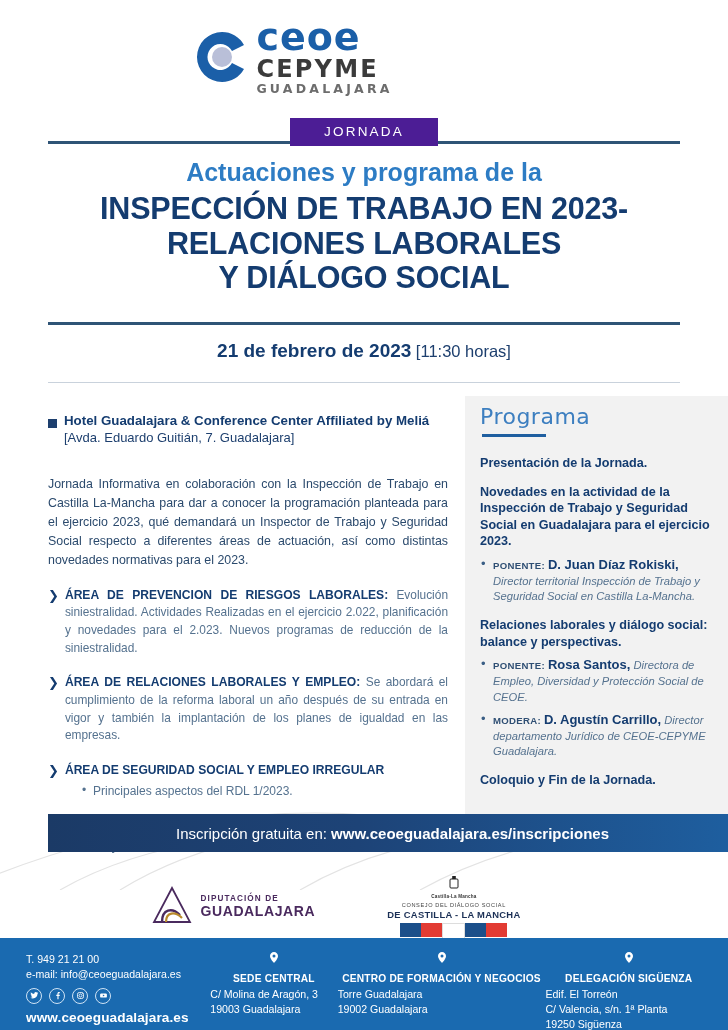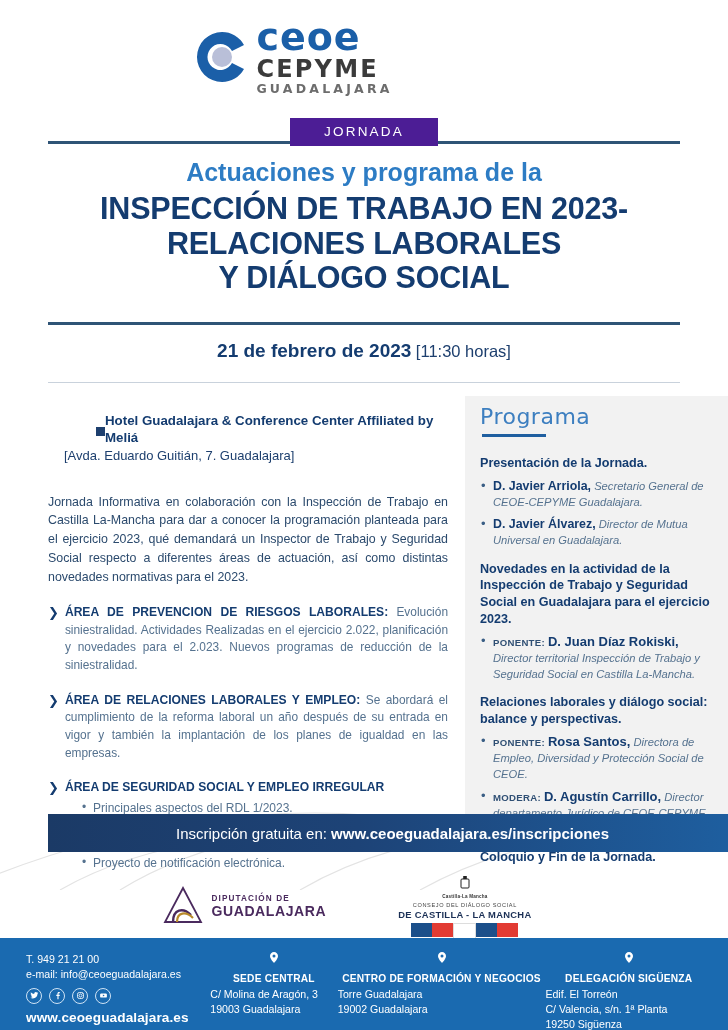--- a/index.html
+++ b/index.html
@@ -40,21 +40,21 @@
 
   .date-row{position:absolute;left:0;top:340px;width:728px;text-align:center;z-index:3;}
   .date-strong{font-size:19px;font-weight:700;color:#143c70;}
   .date-time{font-size:16.5px;font-weight:400;color:#1d3f6e;}
 
   
   .sidebar{position:absolute;left:465px;top:396px;width:263px;height:418px;background:#f2f2f2;z-index:1;}
   .col-left{position:absolute;left:48px;top:412px;width:400px;z-index:3;}
   .col-right{position:absolute;left:480px;top:404px;width:238px;z-index:3;}
 
-  .venue{display:flex;align-items:center;margin-left:48px;}
+  .venue{display:flex;gap:7px;align-items:center;}
   .venue-sq{width:9px;height:9px;background:#1d3f6e;margin-top:5px;flex:none;}
   .venue-name{font-size:13.3px;font-weight:700;color:#143c70;line-height:1.3;}
   .venue-addr{font-size:13px;font-weight:400;color:#1d3f6e;margin-left:16px;margin-top:1px;}
 
   .intro{margin-top:30px;font-size:12.4px;line-height:1.52;color:#2b4a6d;text-align:justify;}
 
   .area{margin-top:17px;display:flex;gap:6px;align-items:flex-start;}
   .chev{color:#143c70;font-weight:700;font-size:13px;line-height:1.35;flex:none;}
   .area-body{font-size:11.9px;line-height:1.48;color:#55728f;text-align:justify;}
   .area-head{font-weight:700;color:#143c70;font-size:12.1px;}
@@ -75,21 +75,21 @@
   .pname-sm{font-style:normal;font-weight:700;font-size:12.4px;color:#143c70;}
 
   
   .banner{position:absolute;left:48px;top:814px;width:689px;height:38px;
           background:linear-gradient(90deg,#1b3a66 0%,#1d4377 45%,#1e5fa0 100%);
           display:flex;align-items:center;justify-content:center;z-index:4;}
   .banner-txt{color:#ffffff;font-size:15px;}
   .banner-txt b{font-weight:700;}
 
   
-  .logos{position:absolute;left:0;top:876px;width:670px;height:62px;display:flex;justify-content:center;align-items:center;gap:72px;z-index:3;padding-left:11px;}
+  .logos{position:absolute;left:0;top:876px;width:670px;height:62px;display:flex;justify-content:center;align-items:center;gap:72px;z-index:3;}
   .dip{display:flex;align-items:center;gap:7px;}
   .dip-txt{line-height:1.05;}
   .dip-l1{font-size:8.2px;letter-spacing:1.1px;color:#4a2a5e;font-weight:600;}
   .dip-l2{font-size:14px;letter-spacing:0.6px;color:#4a2a5e;font-weight:700;}
   .cdl{display:flex;flex-direction:column;align-items:center;}
   .cdl-reg{font-size:4.6px;font-weight:700;color:#333;letter-spacing:.2px;margin-top:1px;}
   .cdl-l1{font-size:5.6px;letter-spacing:.6px;color:#444;margin-top:3px;}
   .cdl-l2{font-size:9.4px;font-weight:700;letter-spacing:.3px;color:#1a2f55;margin-top:1px;}
   .cdl-flags{display:flex;margin-top:3px;}
   .cdl-flags div{width:21px;height:14px;}
@@ -196,24 +196,20 @@
           <li>Proyecto de notificación electrónica.</li>
         </ul>
       </div>
   </div>
 
   <div class="col-right">
     <div class="prog-title">Programa</div>
     <div class="prog-rule"></div>
     <div id="programa-host">
         <div class="prog-h first">Presentación de la Jornada.</div>
-        <ul class="prog-ul">
-          <li><span class="pname-sm">D. Javier Arriola,</span><span> Secretario General de CEOE-CEPYME Guadalajara.</span></li>
-          <li><span class="pname-sm">D. Javier Álvarez,</span><span> Director de Mutua Universal en Guadalajara.</span></li>
-        </ul>
         <div class="prog-h">Novedades en la actividad de la Inspección de Trabajo y Seguridad Social en Guadalajara para el ejercicio 2023.</div>
         <ul class="prog-ul">
           <li><span class="role">PONENTE: </span><span class="pname">D. Juan Díaz Rokiski,</span><span> Director territorial Inspección de Trabajo y Seguridad Social en Castilla La-Mancha.</span></li>
         </ul>
         <div class="prog-h">Relaciones laborales y diálogo social: balance y perspectivas.</div>
         <ul class="prog-ul">
           <li><span class="role">PONENTE: </span><span class="pname">Rosa Santos,</span><span> Directora de Empleo, Diversidad y Protección Social de CEOE.</span></li>
           <li><span class="role">MODERA: </span><span class="pname">D. Agustín Carrillo,</span><span> Director departamento Jurídico de CEOE-CEPYME Guadalajara.</span></li>
         </ul>
         <div class="prog-h">Coloquio y Fin de la Jornada.</div>

